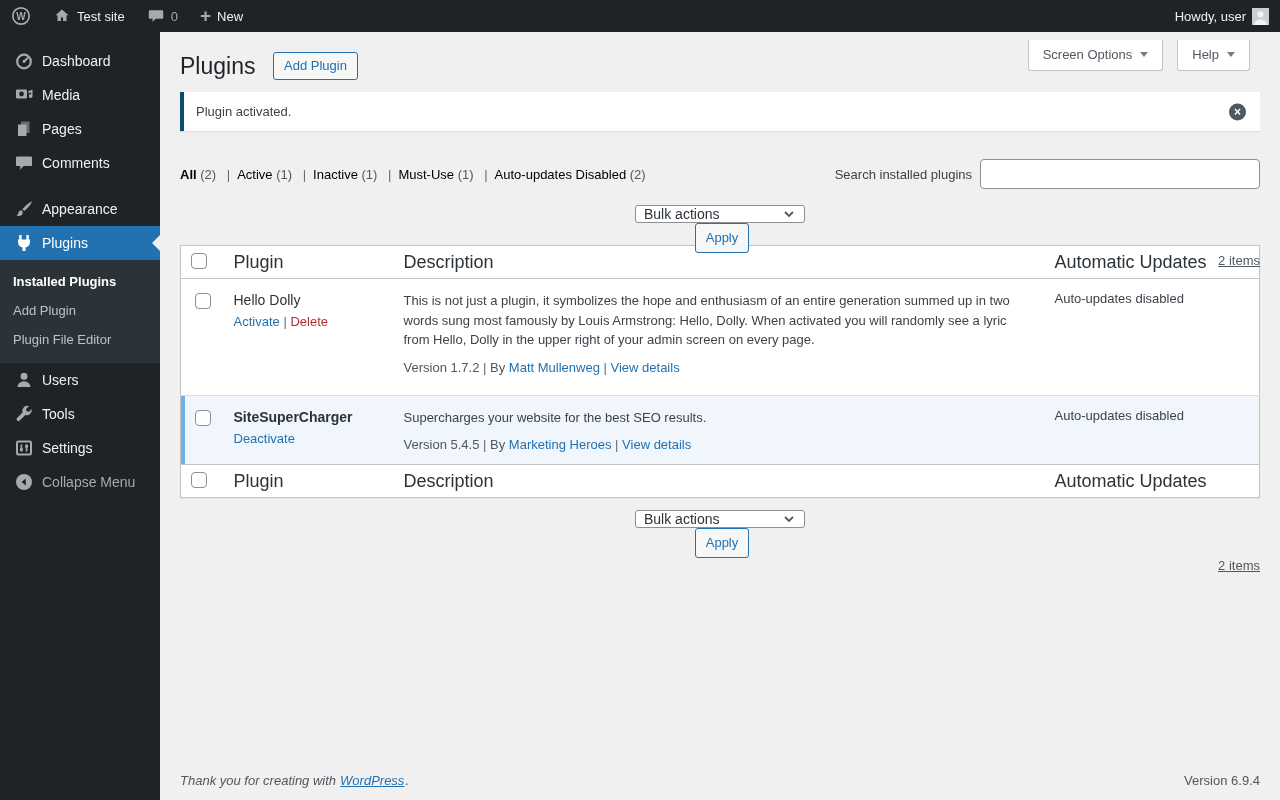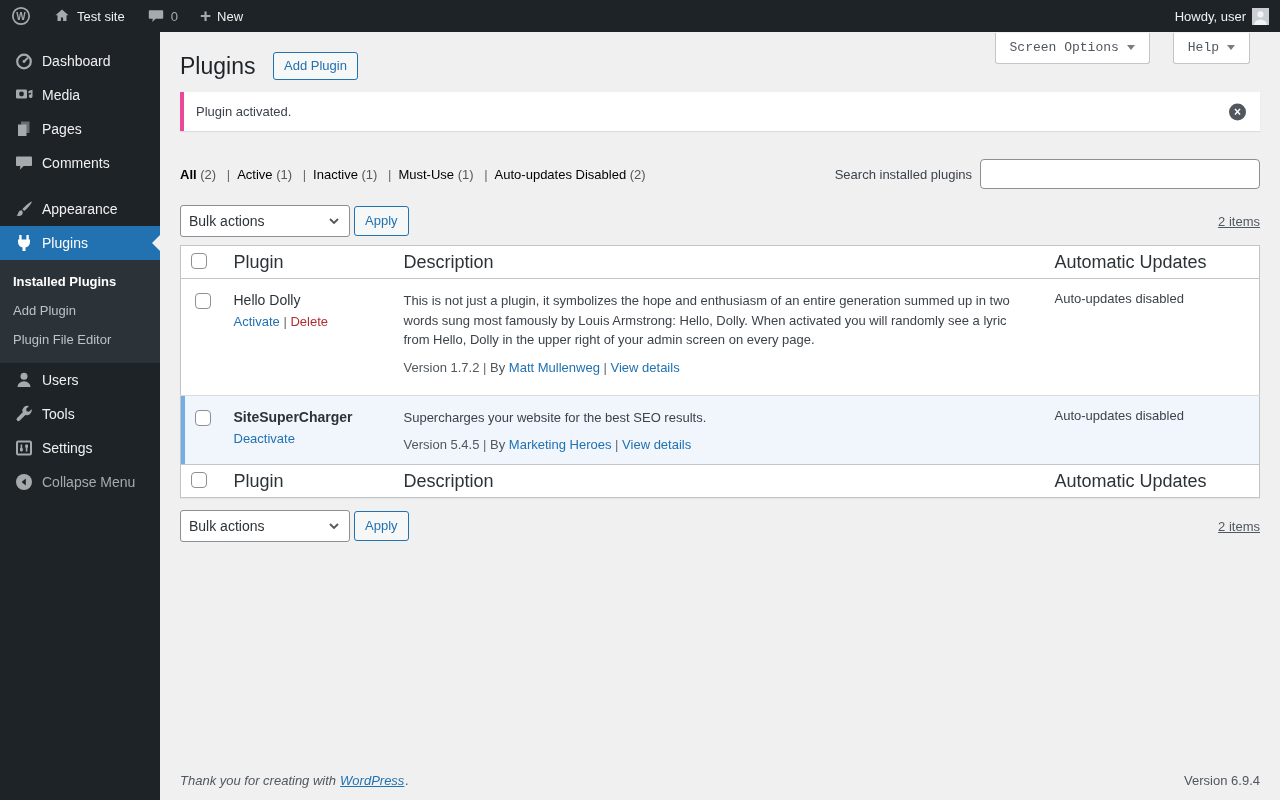--- a/index.html
+++ b/index.html
@@ -49,41 +49,41 @@
   }
   .submenu { background:#2c3338; padding:7px 0 9px; }
   .submenu-item {
     display:block; padding:7px 0 7px 13px; color:#bec1c5; font-size:13px; cursor:pointer;
   }
   .submenu-item.current { color:#fff; font-weight:bold; }
   .collapse-label { color:#a7aaad; }
 
   
   .content { position:absolute; top:32px; left:160px; right:0; bottom:0; }
-  .screen-meta { position:absolute; top:1px; right:30px; display:flex; gap:23px; z-index:10;font-family:Liberation Mono, monospace; }
+  .screen-meta { position:absolute; top:8px; right:30px; display:flex; gap:14px; z-index:10; }
   .meta-btn {
     background:#fff; border:1px solid #c3c4c7; border-top:none;
     border-radius:0 0 3px 3px; color:#50575e; font-size:13px;
     font-family:inherit; padding:7px 14px 8px; display:flex; align-items:center; gap:8px;
     cursor:pointer;
   }
   .tri-down { width:0; height:0; border-left:4.5px solid transparent; border-right:4.5px solid transparent; border-top:5px solid #787c82; display:inline-block; }
 
   .wrap { padding:20px 20px 0; position:relative; }
   .title-row { height:30px; }
   .page-title { display:inline-block; font-size:23px; font-weight:400; color:#1d2327; line-height:29px; }
   .button {
     display:inline-block; background:#f6f7f7; border:1px solid #2271b1; color:#2271b1;
     border-radius:3px; padding:5px 10px; font-size:13px; font-family:inherit;
     line-height:16px; cursor:pointer; text-decoration:none;
   }
   .add-plugin { margin-left:14px; vertical-align:4px; }
 
   .notice {
-    margin-top:10px; background:#fff; border-left:4px solid #ec4899;
+    margin-top:10px; background:#fff; border-left:4px solid #0c4a6e;
     box-shadow:0 1px 1px rgba(0,0,0,.08); padding:12px 44px 12px 12px;
     position:relative;
   }
   .dismiss-btn {
     position:absolute; right:10px; top:50%; transform:translateY(-50%);
     background:none; border:none; cursor:pointer; padding:4px;
   }
   .dismiss-circle {
     width:17px; height:17px; border-radius:50%; background:#50575e; color:#fff;
     display:flex; align-items:center; justify-content:center;
@@ -97,21 +97,21 @@
   .subsubsub a.current { color:#000; font-weight:bold; }
   .subsubsub .count { color:#50575e; }
   .filter-sep { color:#646970; margin:0 7px; }
   .search-box { display:flex; align-items:center; gap:8px; }
   .search-box label { color:#3c434a; }
   .search-input {
     width:280px; height:30px; border:1px solid #8c8f94; border-radius:4px;
     background:#fff; padding:0 8px; font-family:inherit; font-size:13px; color:#2c3338;
   }
 
-  .tablenav { display:flex; align-items:center; margin-top:16px; height:32px; }
+  .tablenav { display:flex; align-items:center; margin-top:16px; height:32px;flex-direction:column; }
   .tablenav.bottom { margin-top:12px; }
   .fake-select {
     min-width:170px; height:32px; background:#fff; border:1px solid #8c8f94; border-radius:3px;
     display:flex; align-items:center; justify-content:space-between;
     padding:0 8px 0 8px; font-size:14px; color:#2c3338; cursor:pointer;
   }
   .sel-arrow { stroke:#50575e; fill:none; stroke-width:1.8; }
   .apply-btn { margin-left:4px; padding:6px 10px; }
   .items-count { margin-left:auto; color:#50575e;text-decoration:underline; }
 

